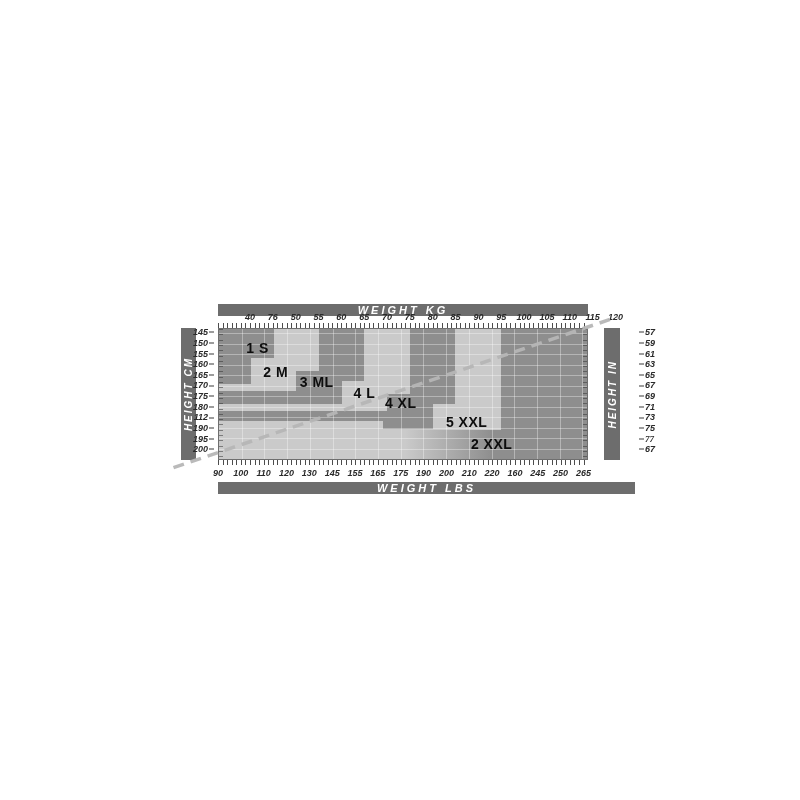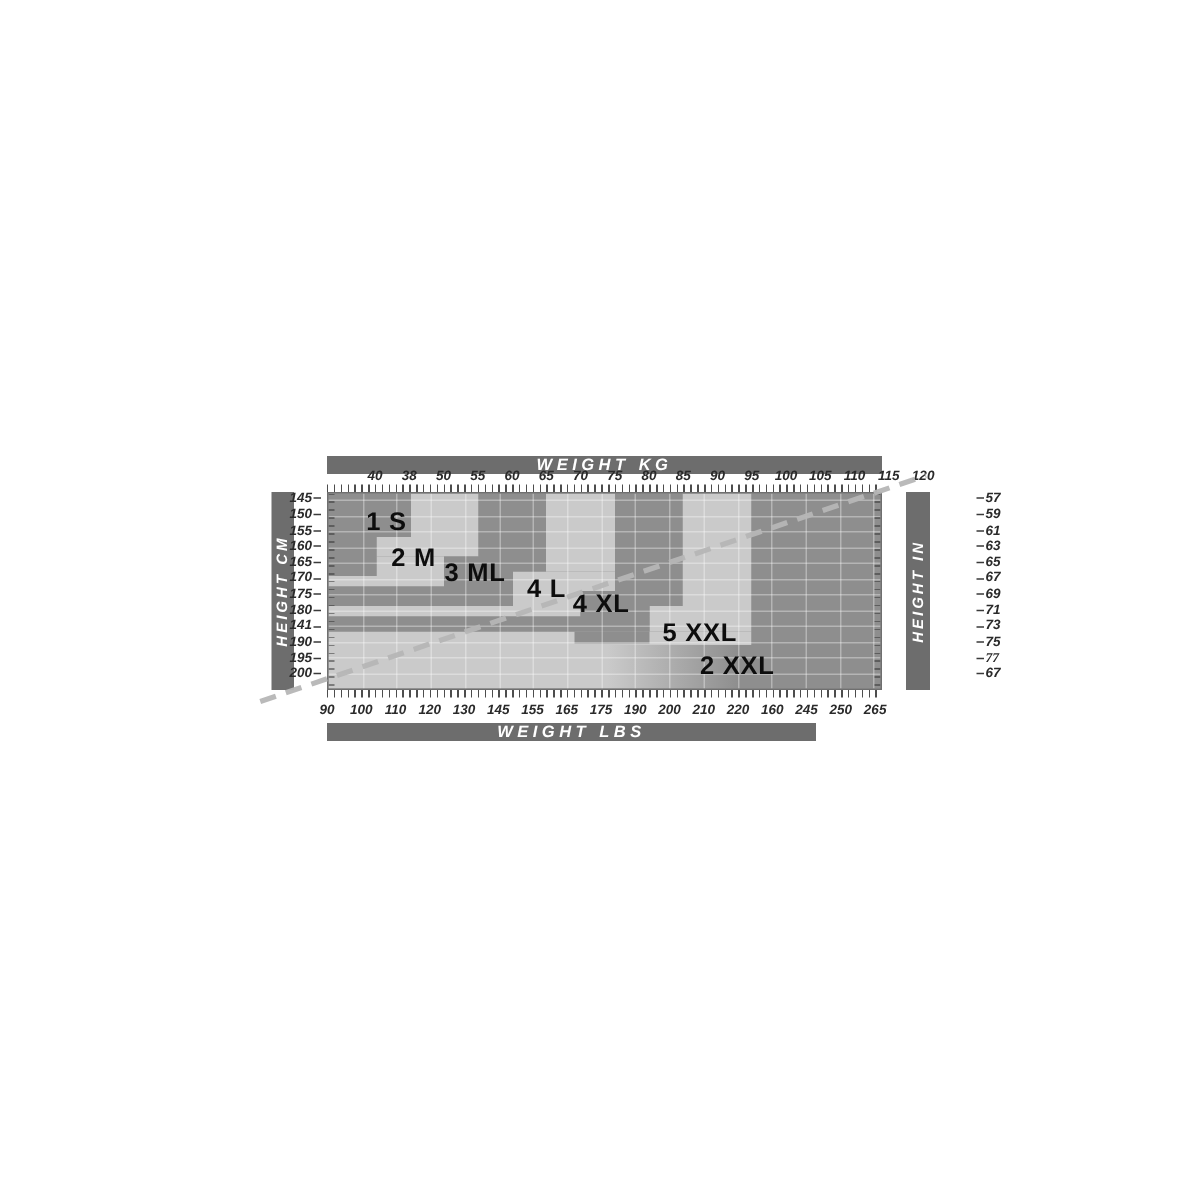--- a/index.html
+++ b/index.html
@@ -2,71 +2,71 @@
 <html><head>
 <meta charset="utf-8">
 <style>
   html,body{margin:0;padding:0;}
   .page{position:relative;width:800px;height:800px;background:#ffffff;overflow:hidden;
         font-family:"Liberation Sans","DejaVu Sans",sans-serif;}
   .chart{position:absolute;left:170px;top:288px;width:460px;height:215px;}
   .bar{position:absolute;background:#6d6d6d;display:flex;align-items:center;justify-content:center;}
   .bar-text{color:#ffffff;font-style:italic;font-weight:700;font-size:11px;letter-spacing:3px;white-space:nowrap;}
   .topbar{left:48px;top:16px;width:370px;height:12px;}
-  .bottombar{left:48px;top:194px;width:326px;height:12px;}
+  .bottombar{left:48px;top:194px;width:417px;height:12px;}
   .leftbar{left:11px;top:40px;width:15px;height:132px;}
   .rightbar{left:434px;top:40px;width:16px;height:132px;}
   .vbar .bar-text{writing-mode:vertical-rl;transform:rotate(180deg);font-size:10px;letter-spacing:2px;}
   .hlabels{position:absolute;left:48px;width:370px;height:11px;}
   .hlabels.top{top:24px;margin-left:32px;}
   .hlabels.bottom{top:180px;}
   .tick{position:absolute;transform:translateX(-50%);font-style:italic;font-weight:700;
         font-size:9px;color:#2a2a2a;white-space:nowrap;}
   .vlabels{position:absolute;top:40px;height:132px;width:22px;}
   .vlabels.left{left:22px;}
   .vlabels.right{left:419px;}
   .vtick{position:absolute;transform:translateY(-50%);font-style:italic;font-weight:700;
          font-size:9px;color:#2a2a2a;line-height:1;white-space:nowrap;}
   .vlabels.left .vtick{right:0;}
   .vlabels.left .vtick::after{content:"";display:inline-block;width:5px;height:1px;background:#3a3a3a;
                               vertical-align:middle;margin-left:1px;}
-  .vlabels.right .vtick{left:16px;margin-left:46px;}
+  .vlabels.right .vtick{left:4px;margin-left:46px;}
   .vlabels.right .vtick::before{content:"";display:inline-block;width:5px;height:1px;background:#3a3a3a;
                                 vertical-align:middle;margin-right:1px;}
   .ruler{position:absolute;left:48px;width:370px;height:5px;
          background:repeating-linear-gradient(to right,#4d4d4d 0 1px,transparent 1px 4.57px);}
   .ruler.top{top:35px;}
   .ruler.bottom{top:172px;}
   #plot{position:absolute;left:48px;top:40px;width:370px;height:132px;background:#8e8e8e;
         border:1px solid #6f6f6f;box-sizing:border-box;overflow:hidden;}
   .region{position:absolute;}
   .region.light{background:#cacaca;}
   .region.dark{background:#8e8e8e;}
   .region.gradient{background:linear-gradient(to right,#cacaca 0%,#cacaca 66%,#8e8e8e 97%);}
   .gridline-v{position:absolute;top:0;bottom:0;width:1px;background:rgba(255,255,255,0.35);}
   .gridline-h{position:absolute;left:0;right:0;height:1px;background:rgba(255,255,255,0.35);}
   .edge-ticks{position:absolute;top:0;bottom:0;width:4px;
          background:repeating-linear-gradient(to bottom,rgba(45,45,45,0.5) 0 1px,transparent 1px 5.3px);}
-  .size-label{position:absolute;transform:translate(-50%,-50%);font-weight:700;font-size:17px;
+  .size-label{position:absolute;transform:translate(-50%,-50%);font-weight:700;font-size:14px;
               color:#0d0d0d;white-space:nowrap;letter-spacing:0.5px;}
   #refsvg{position:absolute;left:0;top:0;width:460px;height:215px;pointer-events:none;z-index:5;}
 </style>
 </head>
 <body>
 
 <div class="page">
   <div class="chart">
 
     <div class="bar topbar">
       <span class="bar-text">WEIGHT KG</span>
     </div>
 
     <div class="hlabels top" id="top-labels">
         <div class="tick" style="left: 0%;">40</div>
-        <div class="tick" style="left: 6.17284%;">38</div>
+        <div class="tick" style="left: 6.17284%;">76</div>
         <div class="tick" style="left: 12.3457%;">50</div>
         <div class="tick" style="left: 18.5185%;">55</div>
         <div class="tick" style="left: 24.6914%;">60</div>
         <div class="tick" style="left: 30.8642%;">65</div>
         <div class="tick" style="left: 37.037%;">70</div>
         <div class="tick" style="left: 43.2099%;">75</div>
         <div class="tick" style="left: 49.3827%;">80</div>
         <div class="tick" style="left: 55.5556%;">85</div>
         <div class="tick" style="left: 61.7284%;">90</div>
         <div class="tick" style="left: 67.9012%;">95</div>
@@ -178,21 +178,21 @@
     </div>
     <div class="vlabels left" id="left-labels">
         <div class="vtick" style="top: 3.22581%;">145</div>
         <div class="vtick" style="top: 11.2903%;">150</div>
         <div class="vtick" style="top: 19.3548%;">155</div>
         <div class="vtick" style="top: 27.4194%;">160</div>
         <div class="vtick" style="top: 35.4839%;">165</div>
         <div class="vtick" style="top: 43.5484%;">170</div>
         <div class="vtick" style="top: 51.6129%;">175</div>
         <div class="vtick" style="top: 59.6774%;">180</div>
-        <div class="vtick" style="top: 67.7419%;">141</div>
+        <div class="vtick" style="top: 67.7419%;">112</div>
         <div class="vtick" style="top: 75.8065%;">190</div>
         <div class="vtick" style="top: 83.871%;">195</div>
         <div class="vtick" style="top: 91.9355%;">200</div>
       </div>
 
     <div class="vlabels right" id="right-labels">
         <div class="vtick" style="top: 3.22581%;">57</div>
         <div class="vtick" style="top: 11.2903%;">59</div>
         <div class="vtick" style="top: 19.3548%;">61</div>
         <div class="vtick" style="top: 27.4194%;">63</div>

